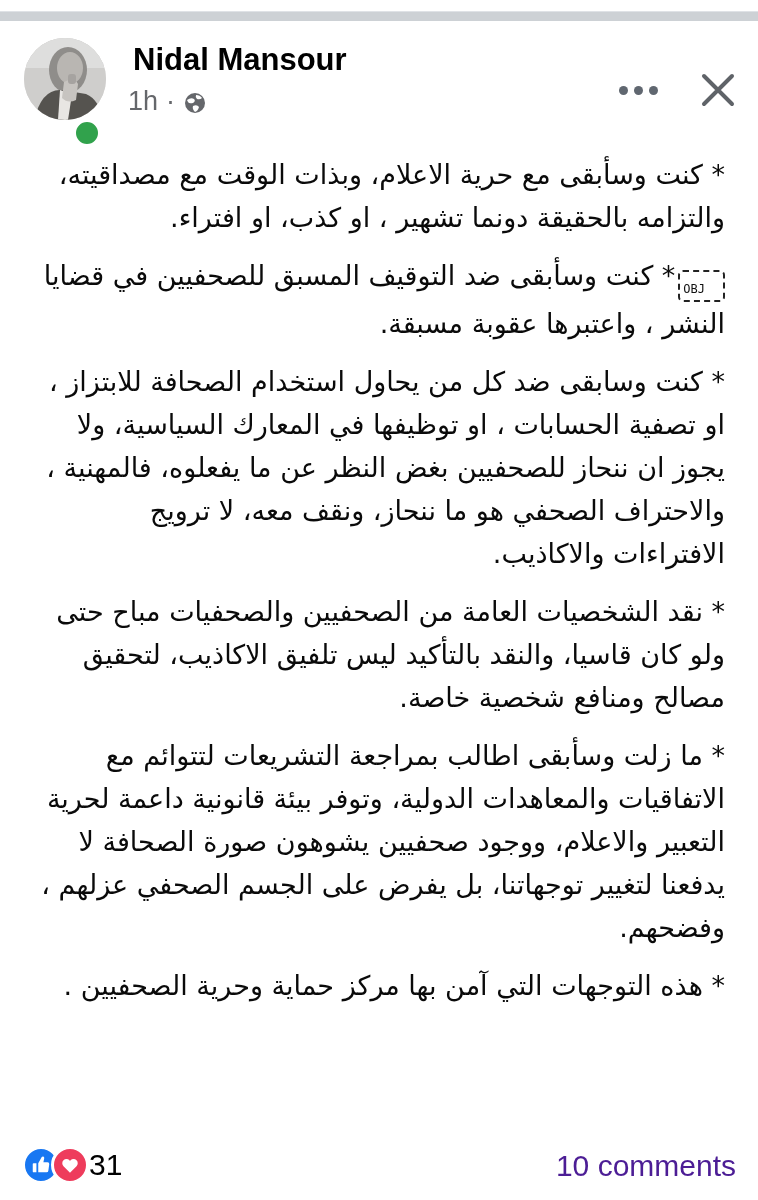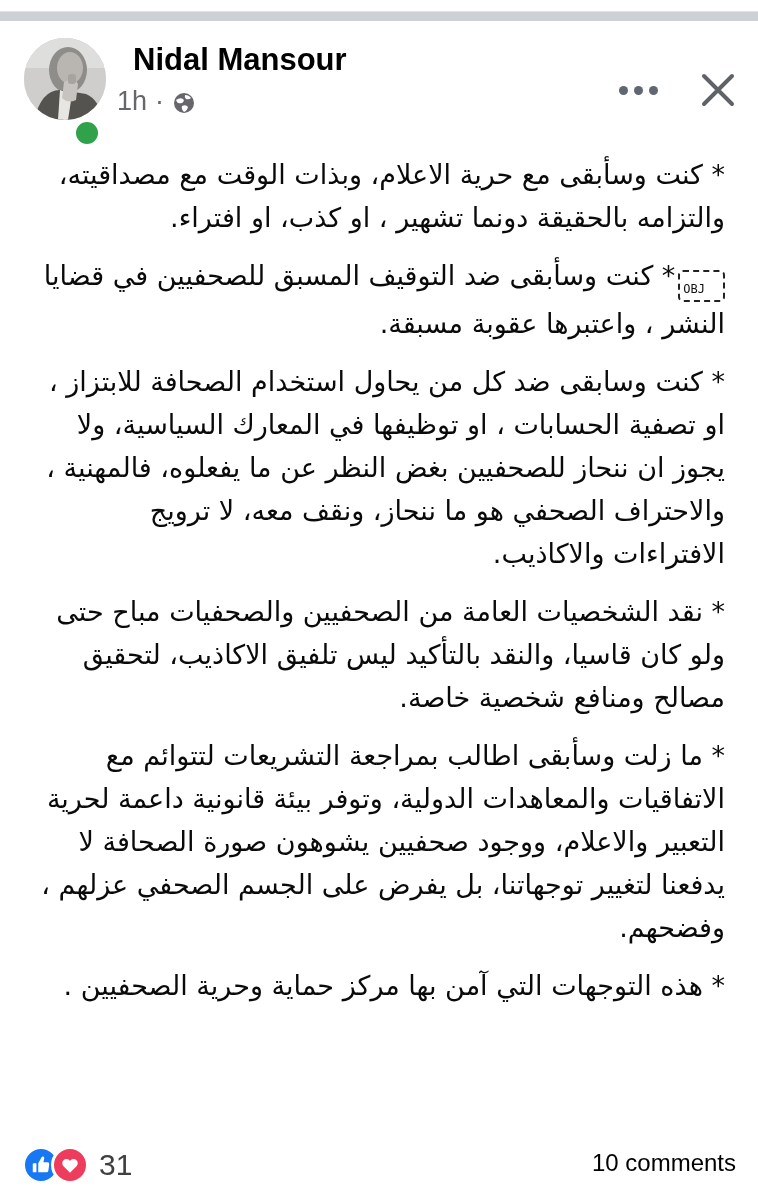--- a/index.html
+++ b/index.html
@@ -30,21 +30,21 @@
     width: 26px; height: 26px; border-radius: 50%;
     background: #31a24c; border: 2px solid #ffffff;
   }
   .name {
     position: absolute; left: 133px; top: 12px;
     font-family: "Liberation Sans", sans-serif;
     font-weight: 700; font-size: 31px; color: #000000;
     cursor: pointer;
   }
   .meta {
-    position: absolute; left: 117px; top: 56px;
+    position: absolute; left: 128px; top: 56px;
     display: flex; align-items: center; gap: 8px;
     color: #65676b;
     font-family: "Liberation Sans", sans-serif;
     font-size: 27px;
   }
   .meta .sep { color: #65676b; }
   .globe { width: 24px; height: 24px; margin-top: 2px; }
   .more-btn {
     position: absolute; left: 608px; top: 40px;
     width: 60px; height: 40px;
@@ -94,27 +94,26 @@
   }
   .reaction {
     width: 38px; height: 38px; border-radius: 50%;
     display: flex; align-items: center; justify-content: center;
     border: 3px solid #ffffff;
   }
   .reaction.like { background: #1877f2; z-index: 1; }
   .reaction.love { background: #ee3c5c; margin-left: -9px; z-index: 2; }
   .reaction svg { display: block; }
   .reaction-count {
-    margin-left: 10px;
-    color: #404040; font-size: 30px;
+    color: #000000; font-size: 30px;
     font-family: "Liberation Sans", sans-serif;
   }
   .comments-count {
     position: absolute; right: 22px; top: 3px;
-    color: #000000; font-size: 24px;
+    color: #4c1d95; font-size: 30px;
     font-family: "Liberation Sans", sans-serif;
     cursor: pointer;
   }
 </style>
 </head>
 <body>
 
 <div class="top-bar"></div>
 
 <div class="header">

